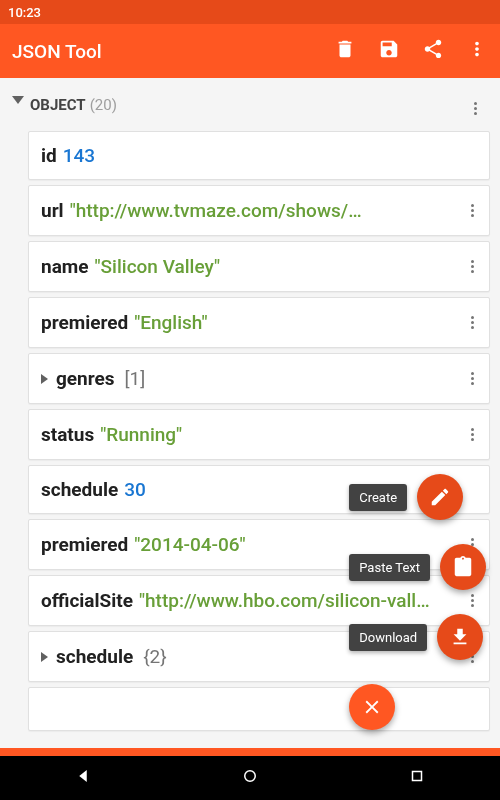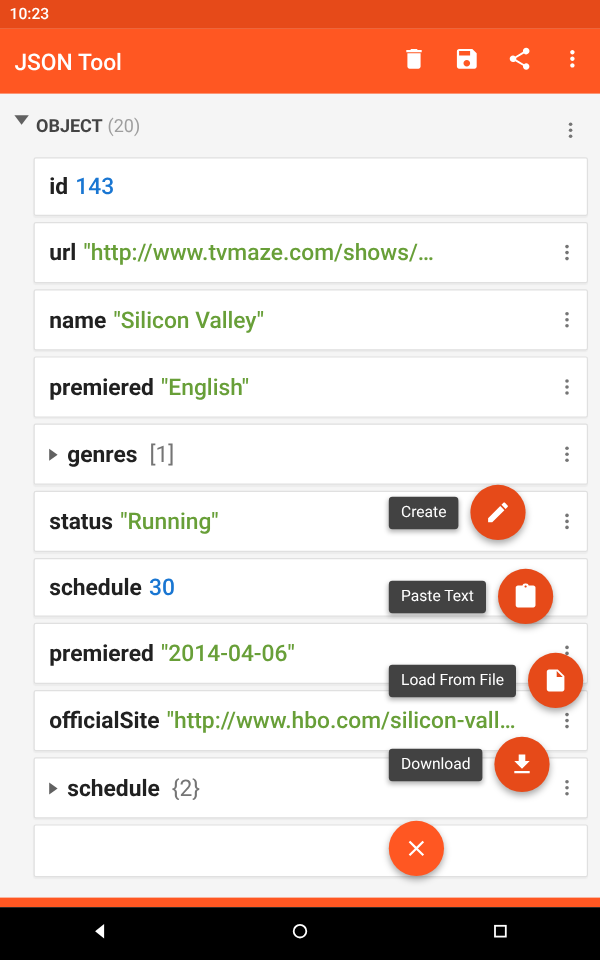--- a/index.html
+++ b/index.html
@@ -197,28 +197,20 @@
   </div>
   <div class="fab-row">
     <span class="fab-label">Paste Text</span>
     <span class="fab">
         <svg viewBox="0 0 24 24">
           <path d="M19 2h-4.18C14.4.84 13.3 0 12 0c-1.3 0-2.4.84-2.82 2H5c-1.1 0-2 .9-2 2v16c0 1.1.9 2 2 2h14c1.1 0 2-.9 2-2V4c0-1.1-.9-2-2-2zm-7 0c.55 0 1 .45 1 1s-.45 1-1 1-1-.45-1-1 .45-1 1-1z"></path>
         </svg>
       </span>
   </div>
   <div class="fab-row">
-    <span class="fab-label">Load From File</span>
-    <span class="fab">
-        <svg viewBox="0 0 24 24">
-          <path d="M14 2H6c-1.1 0-2 .9-2 2v16c0 1.1.9 2 2 2h12c1.1 0 2-.9 2-2V8l-6-6zm-1 7V3.5L18.5 9H13z"></path>
-        </svg>
-      </span>
-  </div>
-  <div class="fab-row">
     <span class="fab-label">Download</span>
     <span class="fab">
         <svg viewBox="0 0 24 24">
           <path d="M19 9h-4V3H9v6H5l7 7 7-7zM5 18v2h14v-2H5z"></path>
         </svg>
       </span>
   </div>
   <div class="fab-row">
     <span class="fab main">
         <svg viewBox="0 0 24 24">

